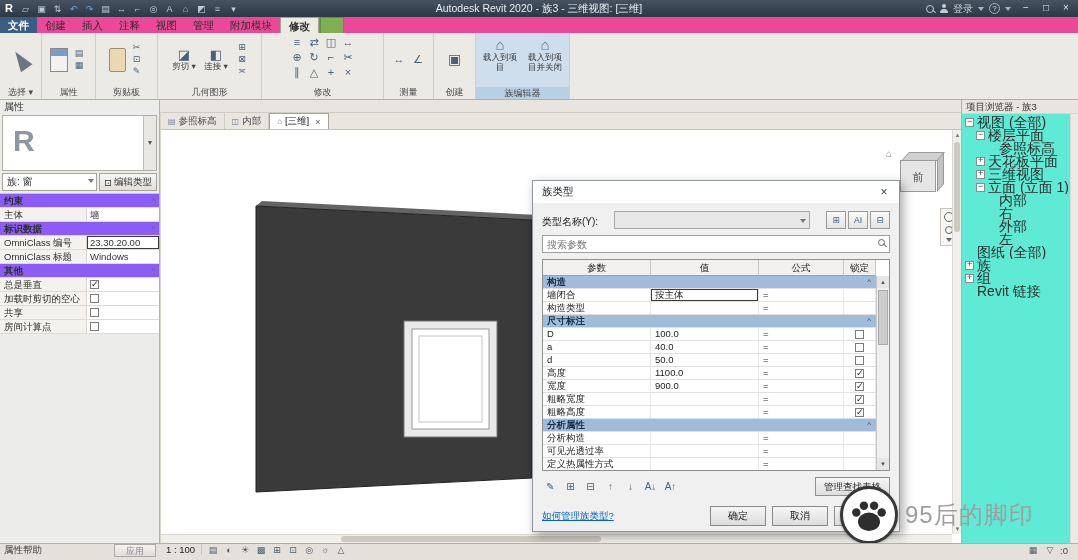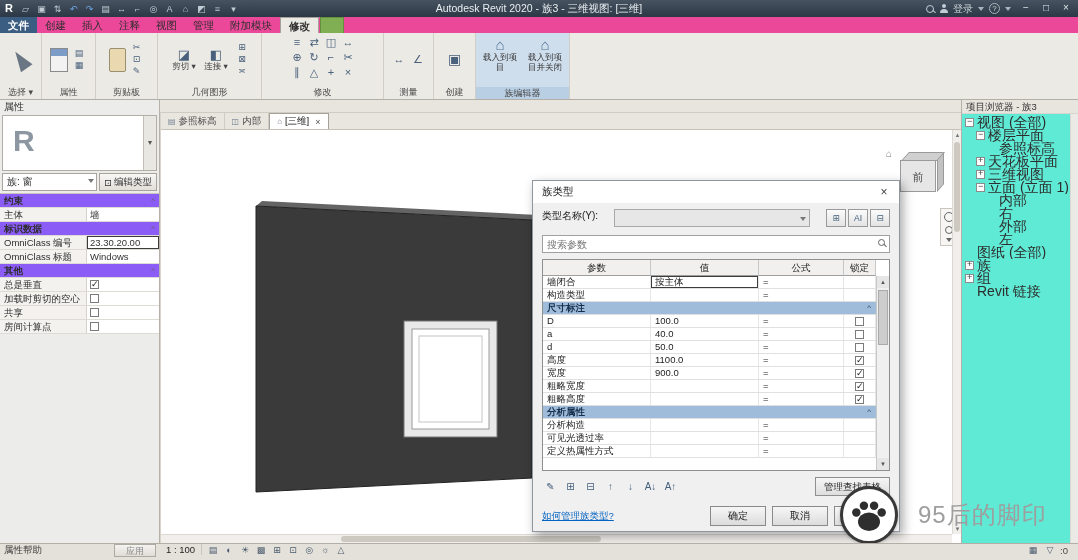--- a/index.html
+++ b/index.html
@@ -123,21 +123,21 @@
   .sb-scale{padding:0 6px;border-right:1px solid #c9c5bd;color:#222;}
   .sb-icons{display:flex;align-items:center;gap:2px;padding-left:4px;}
   .sbi{width:14px;height:13px;text-align:center;line-height:13px;font-size:9px;color:#4a5b6d;}
   .sb-right{margin-left:auto;display:flex;align-items:center;gap:3px;padding-right:10px;color:#4a4a4a;}
 
   
   .dialog{position:absolute;left:532px;top:180px;width:368px;height:352px;background:#f0f0f0;border:1px solid #8f969e;box-shadow:3px 4px 10px rgba(0,0,0,.35);z-index:20;}
   .dtitle{height:22px;background:#fff;display:flex;align-items:center;padding-left:9px;font-size:10.5px;color:#222;}
   .dclose{margin-left:auto;width:30px;text-align:center;font-size:12px;color:#444;line-height:22px;}
   .dbody{padding:6px 9px 0;}
-  .drow1{display:flex;align-items:flex-start;gap:16px;height:20px;}
+  .drow1{display:flex;align-items:flex-end;gap:16px;height:20px;}
   .dlabel{font-size:10px;color:#222;flex:none;}
   .dcombo{flex:1;height:18px;background:#e7e7e7;border:1px solid #a8a8a8;position:relative;}
   .dcombo .dd2{position:absolute;right:3px;top:7px;}
   .dd2{display:inline-block;width:0;height:0;border-left:3px solid transparent;border-right:3px solid transparent;border-top:4px solid #777;}
   .dtool{width:20px;height:18px;border:1px solid #9a9a9a;background:linear-gradient(#fbfbfb,#e3e3e3);font-size:8.5px;text-align:center;line-height:17px;color:#44607c;flex:none;}
   .dsearch{position:relative;margin-top:6px;height:18px;}
   .dsearch input{width:100%;height:18px;border:1px solid #a0a0a0;font-size:10px;padding:0 18px 0 4px;font-family:inherit;color:#666;background:#fff;}
   .dsearch .slens{position:absolute;right:5px;top:4px;width:7px;height:7px;border:1.4px solid #666;border-radius:50%;}
   .dsearch .slens::after{content:"";position:absolute;width:4px;height:1.4px;background:#666;transform:rotate(45deg);right:-3px;bottom:-1px;}
   .ftable{margin-top:6px;height:212px;border:1px solid #8f8f8f;background:#fff;position:relative;overflow:hidden;}
@@ -156,21 +156,21 @@
   .ftscroll .fthumb{position:absolute;left:1px;width:10px;top:14px;height:55px;background:#cdcdcd;border:1px solid #aaa;}
   .dicons{display:flex;align-items:center;gap:3px;margin-top:5px;height:20px;}
   .dic{min-width:17px;height:16px;border:1px solid transparent;font-size:10px;text-align:center;line-height:15px;color:#44607c;padding:0 1px;}
   .lookupbtn{margin-left:auto;height:19px;border:1px solid #8f8f8f;background:linear-gradient(#f6f6f6,#dedede);font-size:9.5px;padding:0 8px;color:#222;line-height:17px;}
   .dbottom{display:flex;align-items:center;margin-top:9px;height:22px;}
   .dlink{font-size:9.5px;color:#0563c1;text-decoration:underline;}
   .dbtns{margin-left:auto;display:flex;gap:6px;}
   .dbtn{width:56px;height:20px;border:1px solid #8a8a8a;background:linear-gradient(#f6f6f6,#dcdcdc);font-size:10px;text-align:center;line-height:18px;color:#222;}
 
   
-  .watermark{position:absolute;left:840px;top:486px;z-index:30;display:flex;align-items:center;gap:20px;pointer-events:none;}
+  .watermark{position:absolute;left:840px;top:486px;z-index:30;display:flex;align-items:center;gap:7px;pointer-events:none;}
   .wm-circle{width:58px;height:58px;border-radius:50%;background:#fff;border:3px solid #383838;display:flex;align-items:center;justify-content:center;box-shadow:0 1px 3px rgba(0,0,0,.25);}
   .wm-text{font-size:24px;color:#9e9e9e;letter-spacing:1px;white-space:nowrap;}
 </style>
 </head>
 <body>
 
 <div class="app">
 
   <div class="titlebar">
     <span class="rlogo">R</span>
@@ -566,20 +566,26 @@
       </div>
       <div class="ftable">
         <div class="fthead">
           <span class="hc">参数</span>
           <span class="hc">值</span>
           <span class="hc">公式</span>
           <span class="hc">锁定</span>
         </div>
         <div class="ftbody">
 
+            <div class="ftrow" data-rowtype="section">
+              <span class="ftc p">构造</span>
+              <span class="ftc v"><span></span></span>
+              <span class="ftc f"></span>
+              <span class="ftc l"></span>
+            </div>
 
             <div class="ftrow" data-rowtype="row">
               <span class="ftc p">墙闭合</span>
               <span class="ftc v" data-selected="true"><span>按主体</span></span>
               <span class="ftc f">=</span>
               <span class="ftc l"></span>
             </div>
 
             <div class="ftrow" data-rowtype="row">
               <span class="ftc p">构造类型</span>

